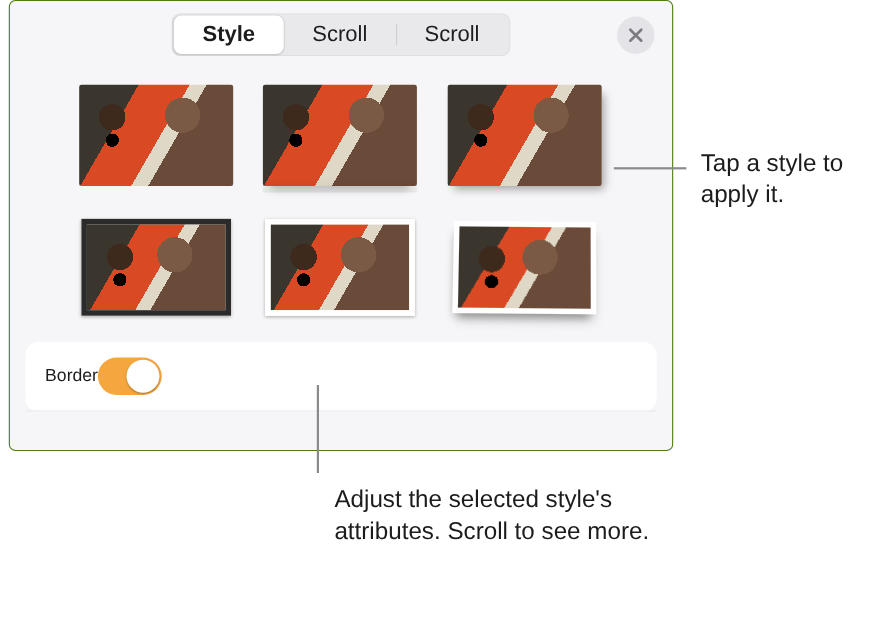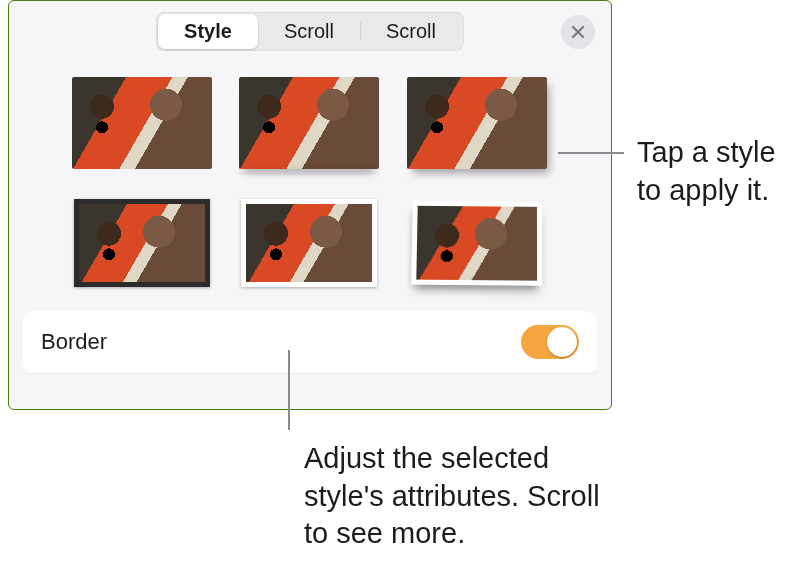--- a/index.html
+++ b/index.html
@@ -77,39 +77,39 @@
     .thumb-bordered .photo { border: 5px solid #fff; box-shadow: 0 1px 3px rgba(0,0,0,0.3); border-radius: 0; width: 136px; height: 88px; }
     .thumb-curl { perspective: 400px; }
     .thumb-curl .photo { border: 5px solid #fff; border-radius: 0; width: 130px; height: 84px;
       transform: rotateX(4deg) rotateZ(0.5deg);
       box-shadow: 0 8px 10px -4px rgba(0,0,0,0.35), -2px 6px 8px -4px rgba(0,0,0,0.2);
     }
     .row-card {
       margin: 0 14px; background: #fff; border-radius: 12px;
     }
     .border-row {
-      display: flex; align-items: center; justify-content: space-between;
-      padding: 14px 18px; font-size: 22px; color: #1c1c1e;
+      display: flex; align-items: center; 
+      padding: 14px 18px; font-size: 16px; color: #1c1c1e;
       border-bottom: 1px solid #ececee;
     }
     .switch {
       width: 58px; height: 34px; border-radius: 17px; background: #f6a63e;
       position: relative; cursor: pointer;
     }
     .switch .knob {
       position: absolute; top: 2px; right: 2px; width: 30px; height: 30px;
       background: #fff; border-radius: 50%;
       box-shadow: 0 1px 2px rgba(0,0,0,0.3);
     }
     .callout-line {
       position: absolute; background: #8a8a8e; height: 1.5px;
     }
     .callout-line.vert { width: 1.5px; height: auto; }
     .callout-text {
-      position: absolute; font-size: 29px; line-height: 1.3; color: #1c1c1e;
+      position: absolute; font-size: 22px; line-height: 1.3; color: #1c1c1e;
     }
   </style>
 </head>
 <body>
 
 <div class="panel">
   <div class="topbar">
     <div class="segmented">
       <div class="seg active"><span>Style</span></div>
       <div class="seg"><span>Scroll</span></div>

